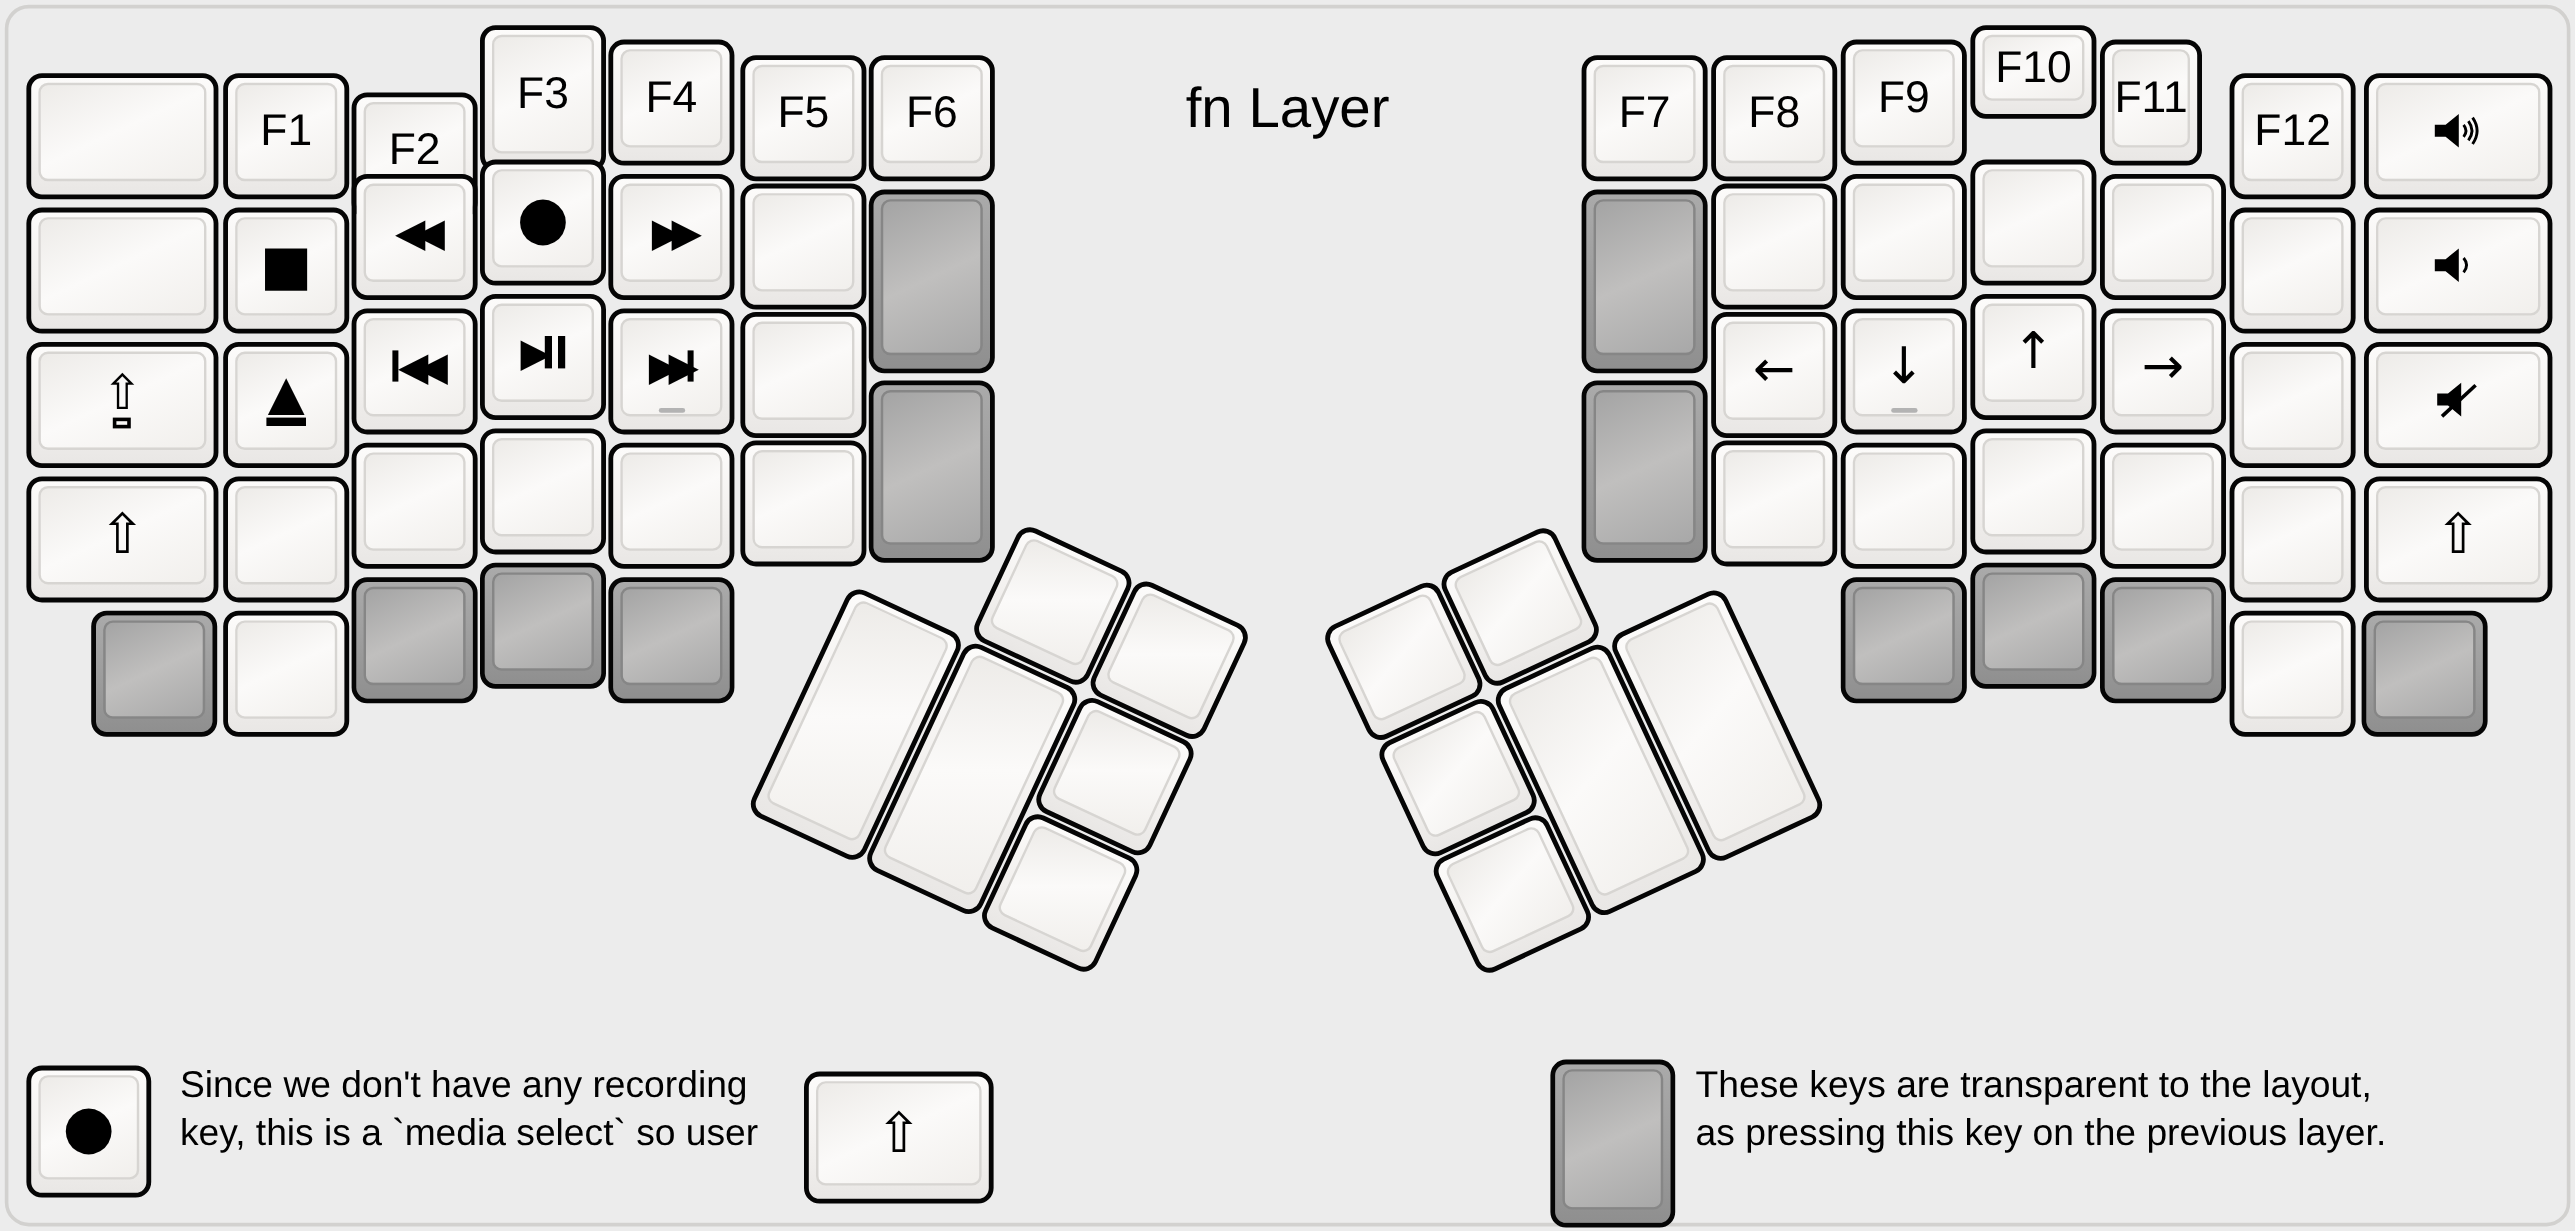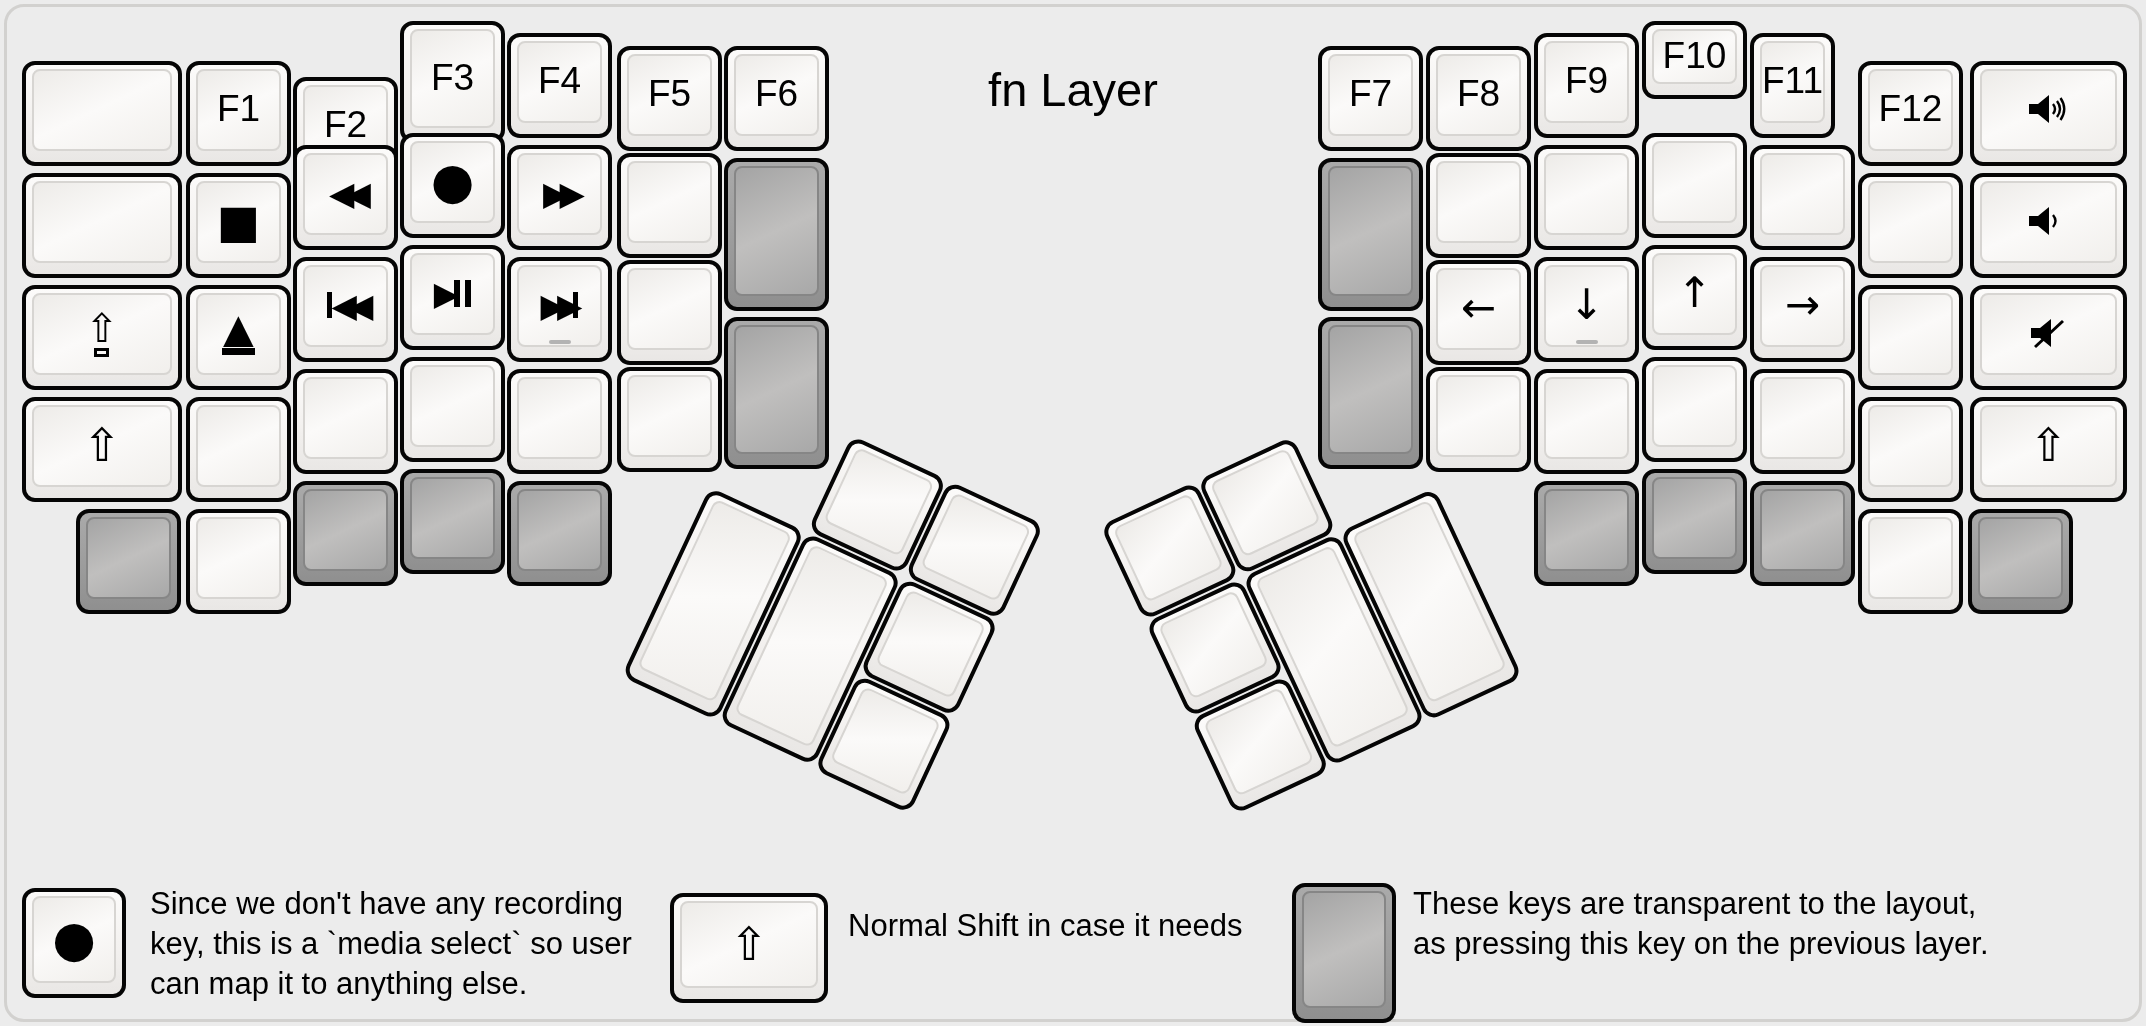--- a/index.html
+++ b/index.html
@@ -447,32 +447,30 @@
         <div class="key w" style="left: 22px; top: 888px; width: 104px; height: 110px;">
           <div class="kt"></div>
           <div class="kc">
             <span class="gly" style="font-size:50px">●</span>
           </div>
         </div>
       </div>
     <div class="ltext" style="left:150px;top:884px">
       <div>Since we don't have any recording</div>
       <div>key, this is a `media select` so user</div>
-      <div>can map it to anything else.</div>
     </div>
     <div id="legend-key-1">
         <div class="key w" style="left: 670px; top: 893px; width: 158px; height: 110px;">
           <div class="kt"></div>
           <div class="kc">
             <span class="gly" style="font-size:46px">⇧</span>
           </div>
         </div>
       </div>
     <div class="ltext" style="left:848px;top:906px">
-      <div>Normal Shift in case it needs</div>
     </div>
     <div id="legend-key-2">
         <div class="key g" style="left: 1292px; top: 883px; width: 104px; height: 140px;">
           <div class="kt"></div>
           <div class="kc"></div>
         </div>
       </div>
     <div class="ltext" style="left:1413px;top:884px">
       <div>These keys are transparent to the layout,</div>
       <div>as pressing this key on the previous layer.</div>

